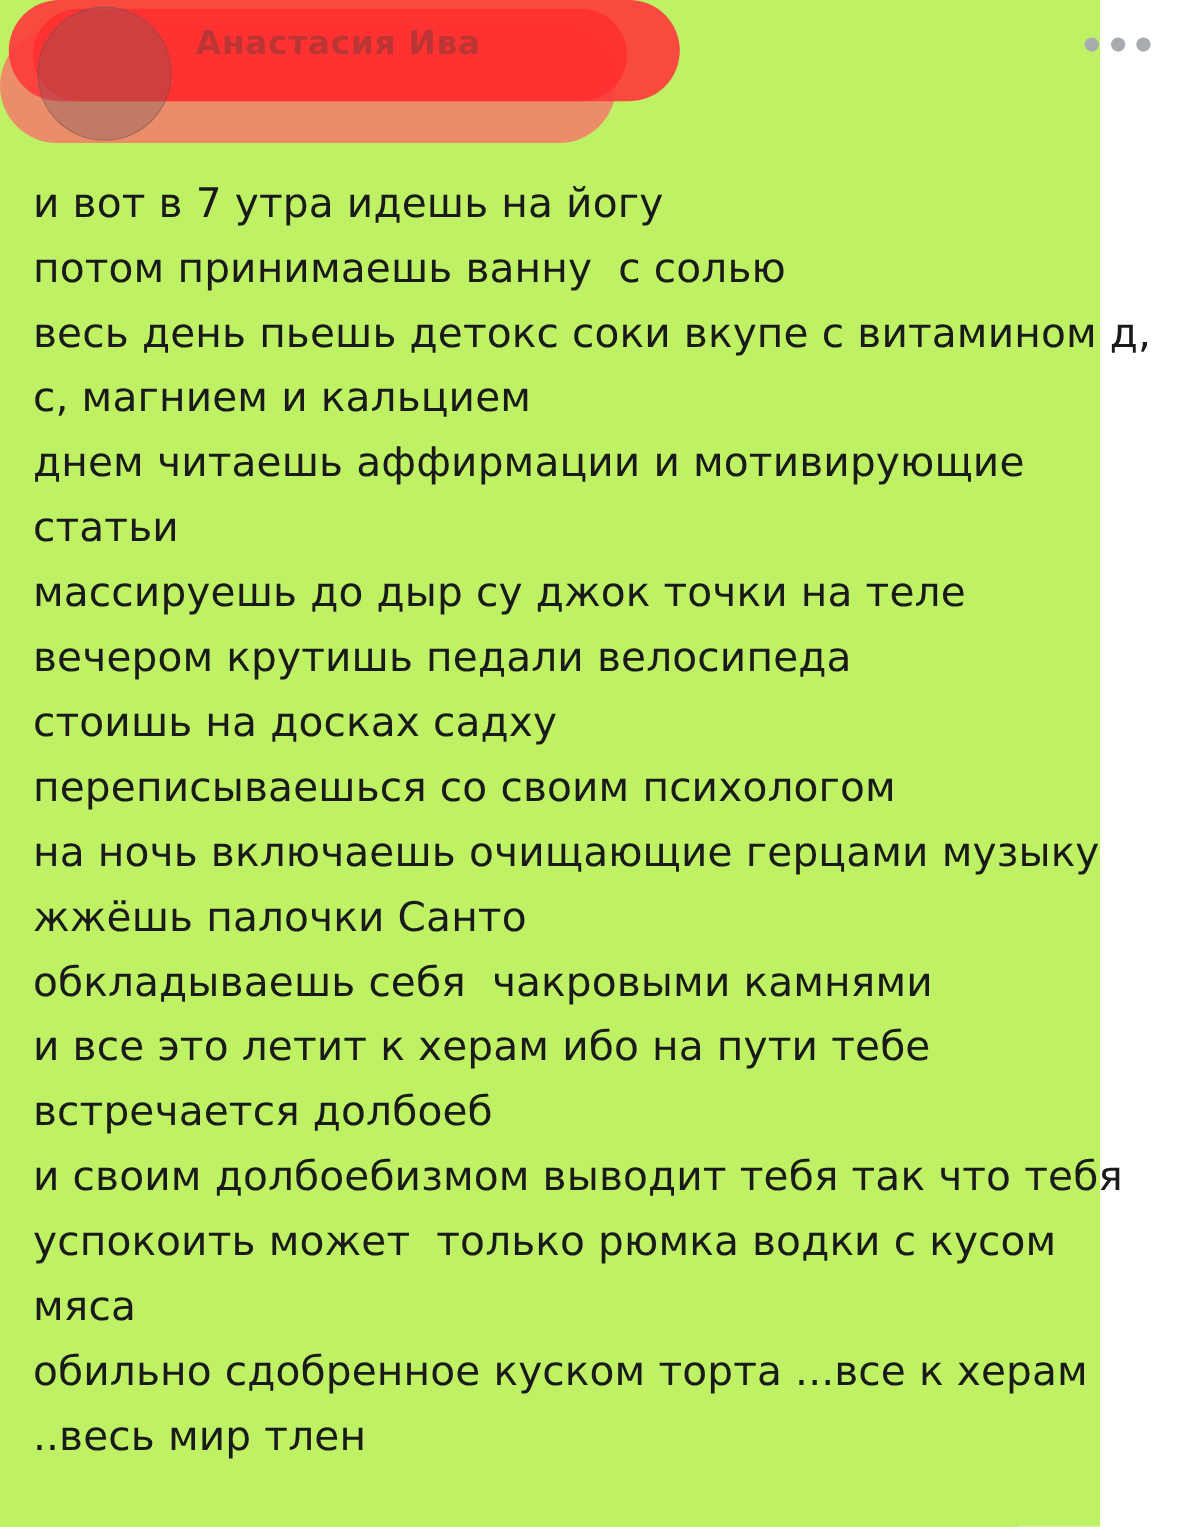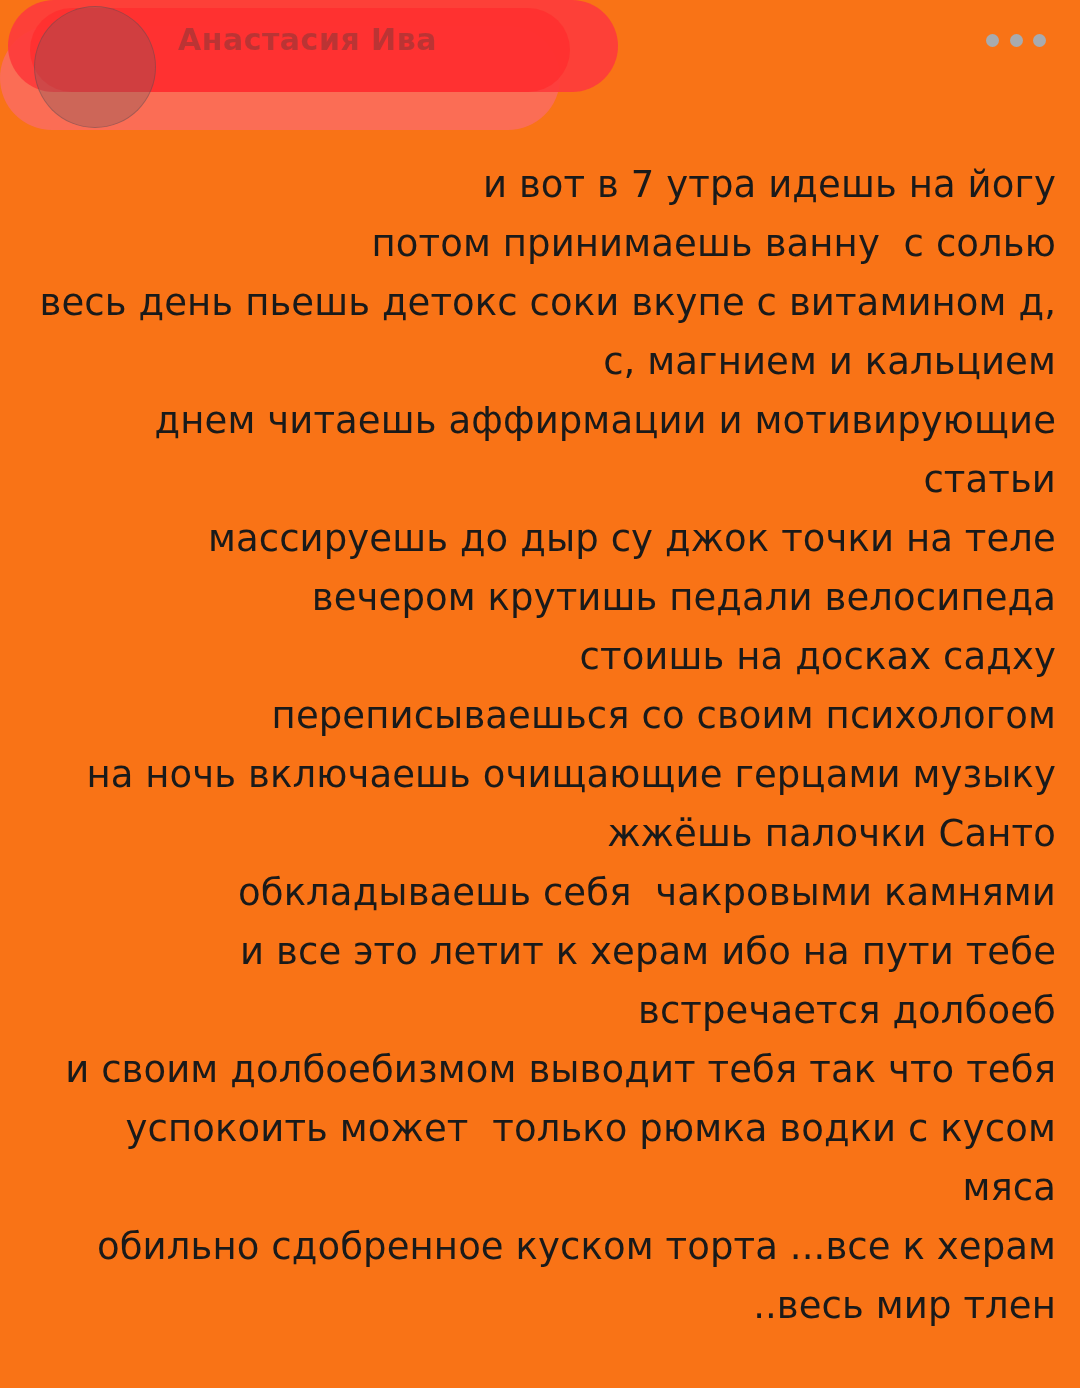--- a/index.html
+++ b/index.html
@@ -10,24 +10,23 @@
   body {
     width: 1080px;
     height: 1388px;
     font-family: "DejaVu Sans", sans-serif;
     position: relative;
     overflow: hidden;
   }
 
   .post {
     position: relative;
-    width: 1080px;
+    width: 1000px;
     height: 1388px;
-    background: #f97316;
-    text-align: right;
+    background: #bef264;
   }
 
   
   .header {
     position: relative;
     height: 136px;
     width: 1080px;
   }
 
   

